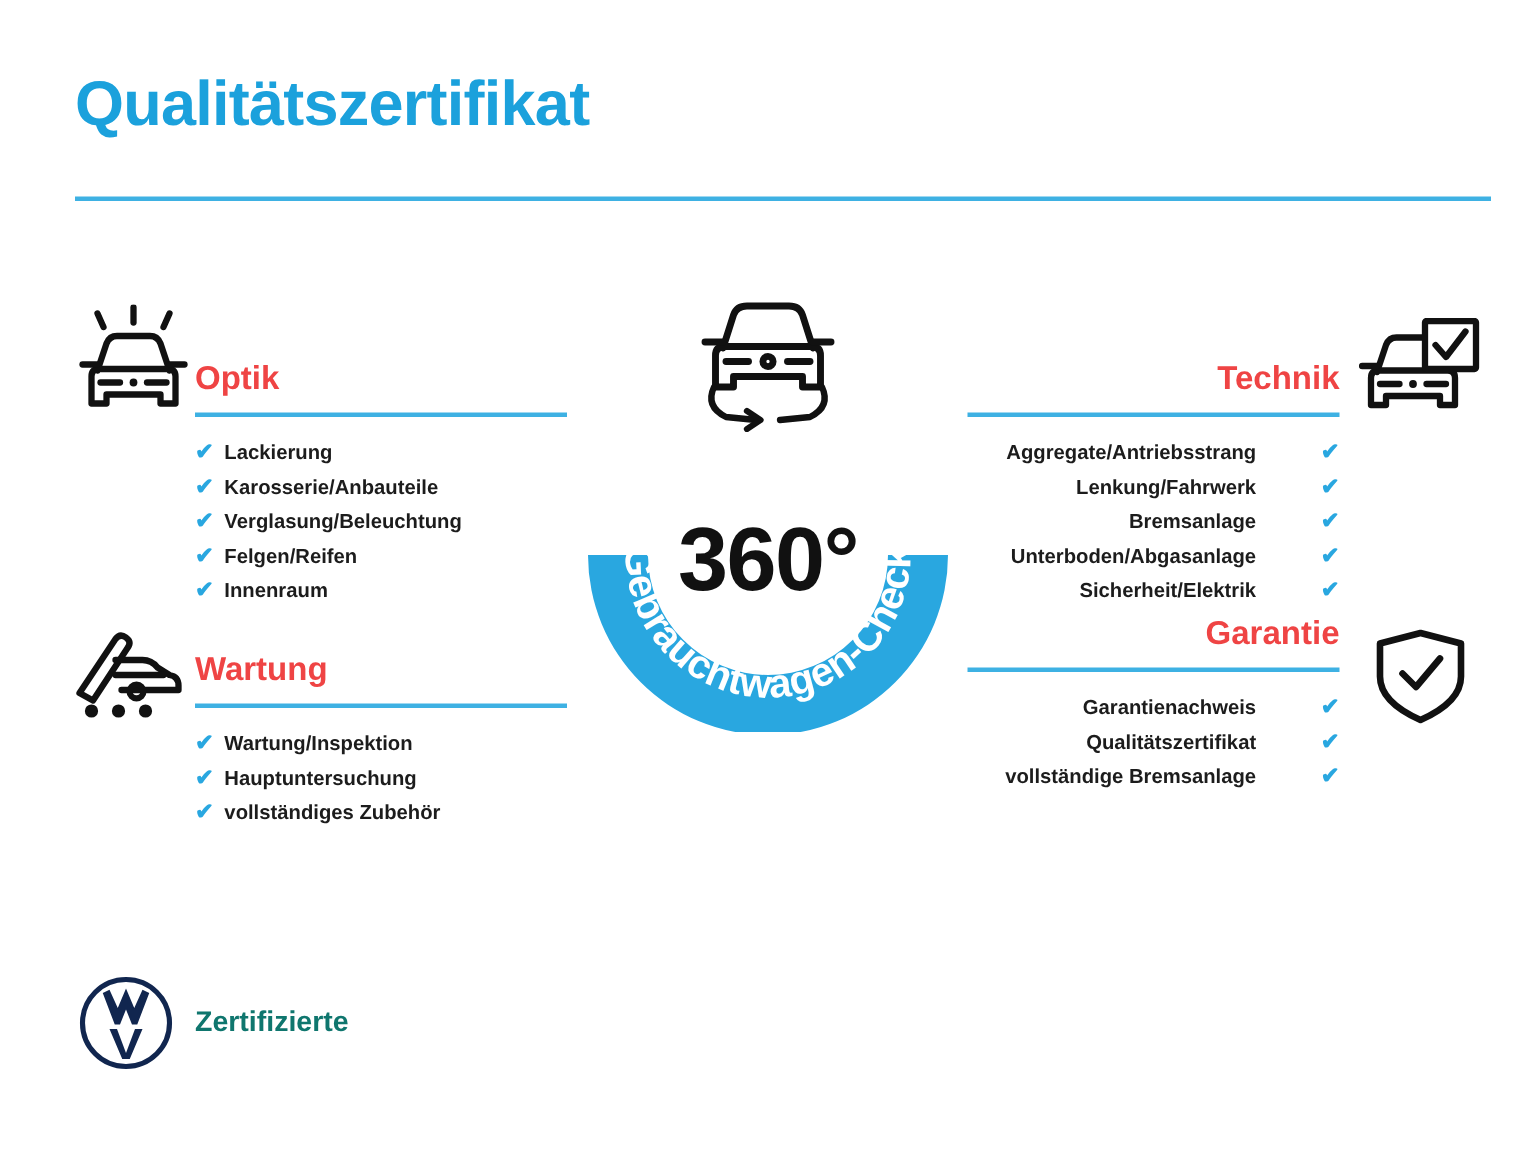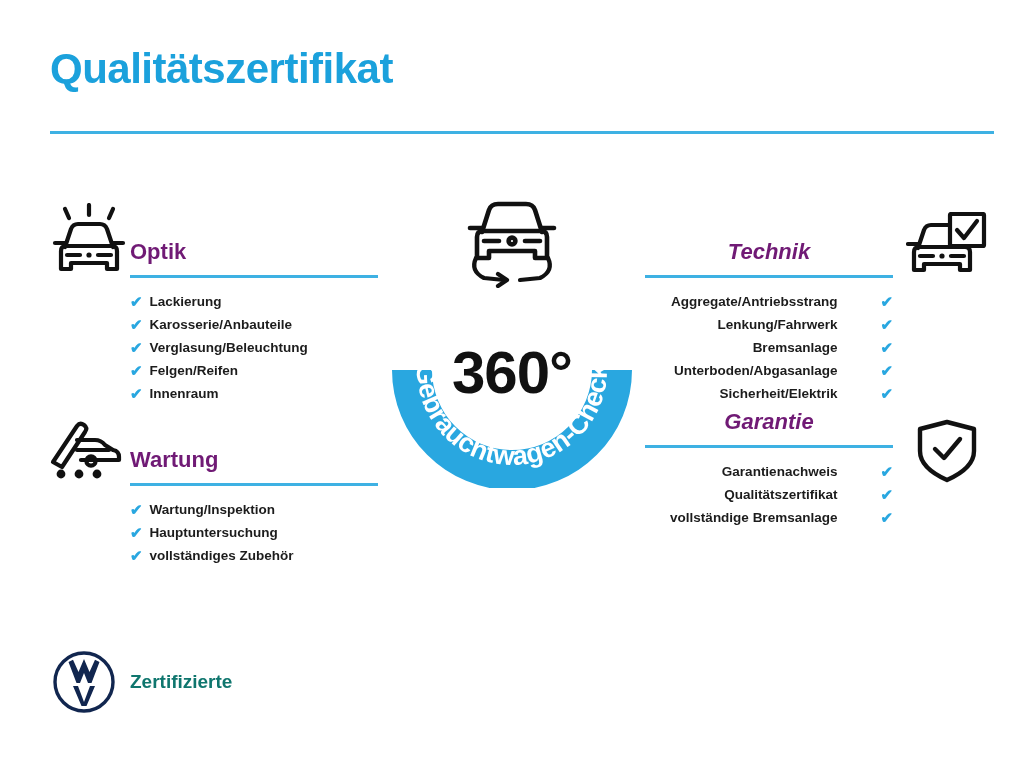--- a/index.html
+++ b/index.html
@@ -40,21 +40,21 @@
   .section {
     position: absolute;
   }
   .sec-head {
     position: relative;
     height: 40px;
   }
   .sec-title {
     font-size: 22px;
     font-weight: bold;
-    color: #701a75;
+    color: #ef4444;
     line-height: 28px;
     white-space: nowrap;
   }
   .sec-rule {
     position: absolute;
     left: 0;
     right: 0;
     bottom: 0;
     height: 3px;
     background: #3EB1E3;
@@ -79,21 +79,21 @@
     font-size: 15px;
     font-weight: bold;
     line-height: 1;
     display: inline-block;
   }
 
   
   .col-left .sec-list li { justify-content: flex-start; }
   .col-left .check { margin-right: 7px; }
   
-  .col-right .sec-title { text-align: center; font-style: italic; }
+  .col-right .sec-title { text-align: right; }
   .col-right .sec-list li { justify-content: flex-end; gap: 36px; }
   .col-right .check { margin-left: 7px; }
 
   
   .sec-icon {
     position: absolute;
   }
 
   
   #center-badge {
@@ -182,21 +182,21 @@
 
     <line x1="8" y1="40" x2="18" y2="40"></line>
     <line x1="66" y1="40" x2="76" y2="40"></line>
 
     <line x1="20" y1="52" x2="33" y2="52"></line>
     <line x1="51" y1="52" x2="64" y2="52"></line>
     <circle cx="42" cy="52" r="2.6" fill="#111" stroke="none"></circle>
   </svg>
 </span>
 
-<div class="section col-left" id="sec-wartung" style="left:130px; top:432px; width:248px;margin-top:14px;">
+<div class="section col-left" id="sec-wartung" style="left:130px; top:432px; width:248px;">
   <div class="sec-head">
     <div class="sec-title">Wartung</div>
     <div class="sec-rule"></div>
   </div>
   <ul class="sec-list">
     <li>
         <span class="check">✔</span>
         <span>Wartung/Inspektion</span>
       </li>
     <li>

